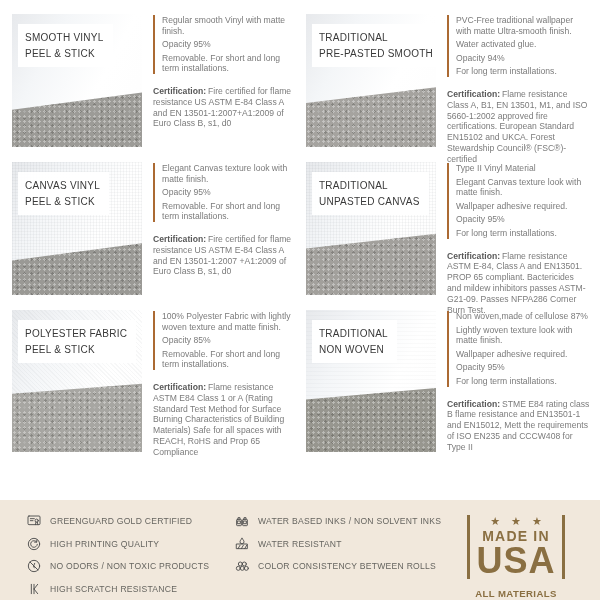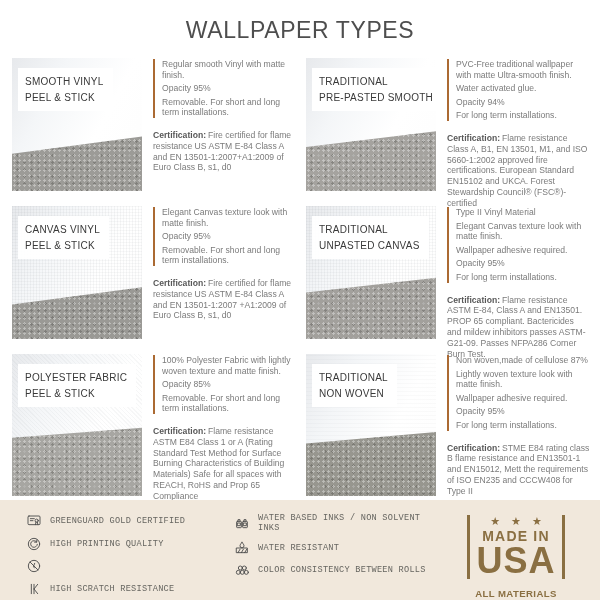--- a/index.html
+++ b/index.html
@@ -46,42 +46,41 @@
   .specs{border-left:2px solid #ab6a33; padding-left:7px; display:flex; flex-direction:column; gap:3px;}
   .spec{font-size:8.6px; line-height:10.6px; color:#7b7b7b;}
   .cert{margin-top:12px; font-size:8.6px; line-height:10.8px; color:#7b7b7b;}
   .cl{font-weight:bold; color:#585858; margin-right:2px;}
 
   
   .footer{position:absolute; left:0; right:0; bottom:0; height:100px; background:#f1e8dc;
           display:flex; padding:13px 0 0 26px; box-sizing:border-box;}
   .fcol1{width:208px;}
   .fcol2{flex:1;}
-  .feat{display:flex; align-items:center; gap:8px; margin-bottom:6.5px;font-family:Liberation Mono, monospace;}
+  .feat{display:flex; align-items:center; gap:8px; margin-bottom:6.5px;}
   .feat svg{width:16px; height:16px; flex:0 0 16px; stroke:#4d4d4d; fill:none;
             stroke-width:1.4; stroke-linecap:round; stroke-linejoin:round;}
   .feat-label{font-size:8.6px; letter-spacing:.25px; color:#666560;}
 
   .badge{width:140px; display:flex; flex-direction:column; align-items:center;
          color:#8a6f42; padding-right:14px; padding-top:2px;}
   .badge-main{display:flex; gap:6px; align-items:stretch;}
   .vbar{width:3px; background:#8a6f42;}
   .badge-core{display:flex; flex-direction:column; align-items:center;}
   .stars{font-size:11px; letter-spacing:4px; line-height:1; padding:1px 0 2px 4px;}
   .made-in{font-size:14px; font-weight:bold; letter-spacing:1.2px; line-height:1.1;}
   .usa{font-size:36px; font-weight:bold; letter-spacing:1px; line-height:.95;}
   .badge-sub{margin-top:8px; text-align:center; font-size:9.6px; font-weight:bold;
              letter-spacing:.4px; line-height:1.55;}
 </style>
 </head>
 <body>
 
 <div class="page">
 
-  <div class="title">WALLPAPER TYPES</div>
 
   <div class="grid">
 
     <div class="section row12">
       <div class="thumb t0">
         <div class="floor"></div>
         <div class="label-box">
           <div>SMOOTH VINYL</div>
           <div>PEEL &amp; STICK</div>
         </div>
@@ -224,20 +223,21 @@
             <path d="M16.2 5.8v3.4h-3.4"></path>
           </svg>
         <span class="feat-label">HIGH PRINTING QUALITY</span>
       </div>
       <div class="feat">
         <svg viewBox="0 0 24 24">
             <circle cx="12" cy="12" r="8.5"></circle>
             <path d="M13 8l-1.6 4.2q-.7 1.8 1.1 2.4"></path>
             <path d="M6 6l12 12"></path>
           </svg>
+        <span class="feat-label">NO ODORS / NON TOXIC PRODUCTS</span>
       </div>
       <div class="feat">
         <svg viewBox="0 0 24 24">
             <path d="M8 5v14"></path>
             <path d="M12 5v14"></path>
             <path d="M12 12l5.5-7M12 12l5.5 7"></path>
           </svg>
         <span class="feat-label">HIGH SCRATCH RESISTANCE</span>
       </div>
     </div>

